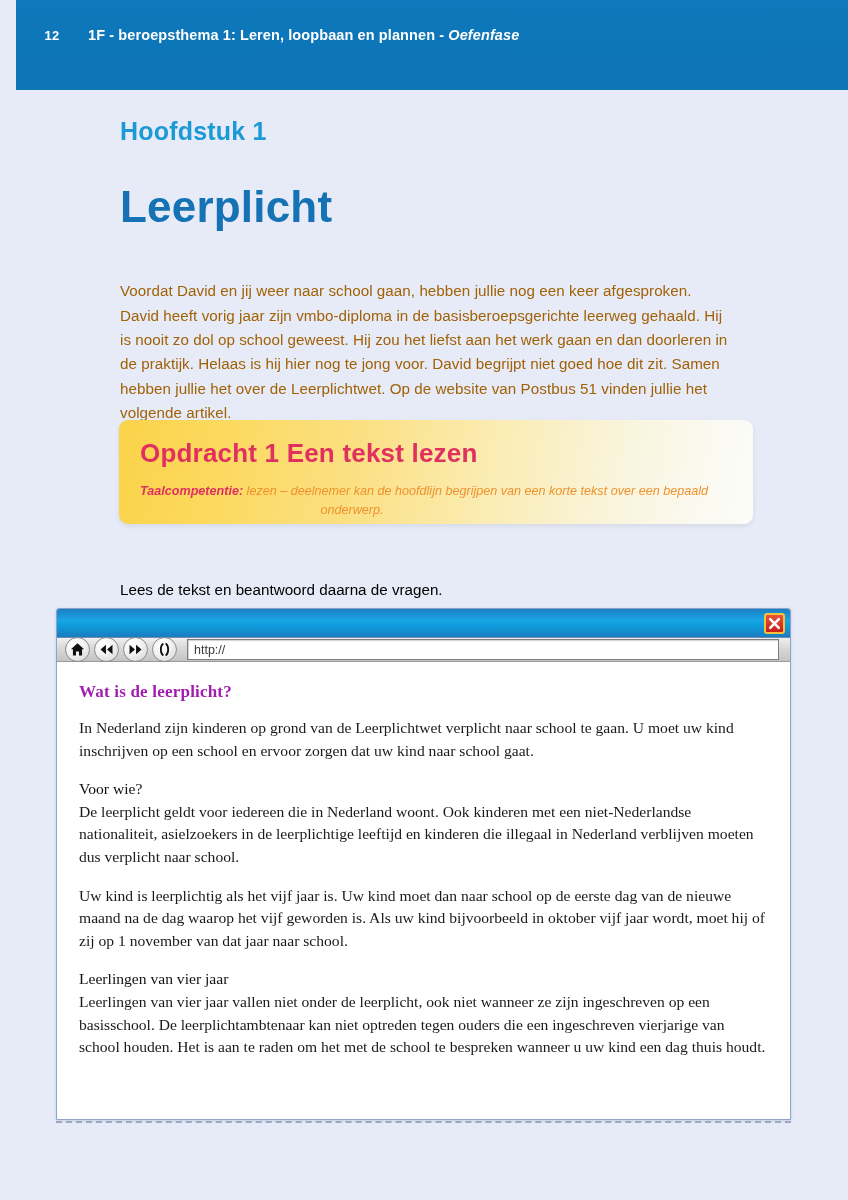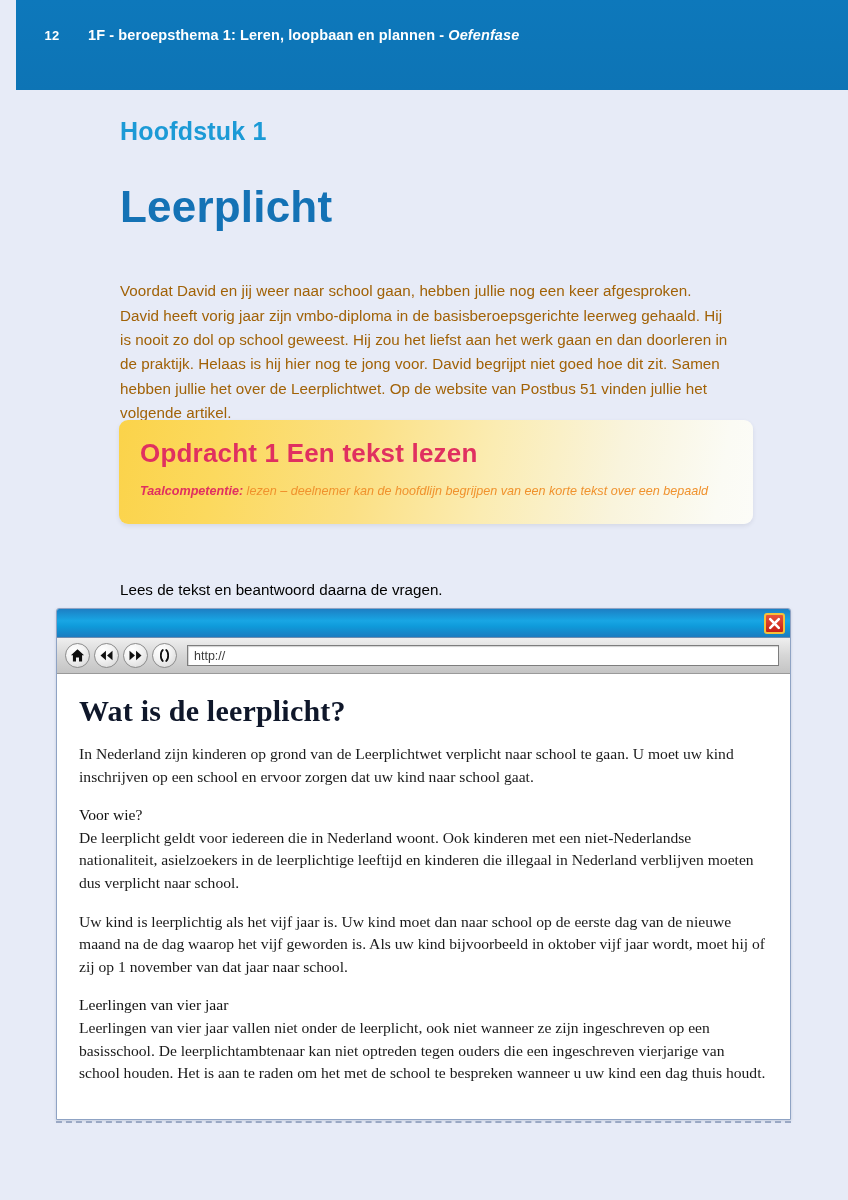--- a/index.html
+++ b/index.html
@@ -185,21 +185,21 @@
     background: linear-gradient(180deg, #e8553c 0%, #c61f16 100%);
     display: flex;
     align-items: center;
     justify-content: center;
     cursor: pointer;
   }
   .browser-close svg { display: block; }
 
   .browser-toolbar {
     position: relative;
-    height: 36px;
+    height: 24px;
     background: linear-gradient(180deg, #efefef 0%, #d7d7d7 48%, #c4c4c4 100%);
     border-bottom: 1px solid #9a9a9a;
     display: flex;
     align-items: center;
     padding: 0 8px;
     gap: 4px;
   }
   .tb-btn {
     width: 25px; height: 25px;
     border-radius: 50%;
@@ -228,24 +228,24 @@
     font-family: "Liberation Sans", sans-serif;
   }
 
   .browser-content {
     position: relative;
     padding: 20px 22px 0 22px;
     background: #ffffff;
     height: 446px;
   }
   .web-title {
-    color: #0f172a;
+    color: #a21caf;
     font-family: "Liberation Serif", serif;
     font-weight: bold;
-    font-size: 30px;
+    font-size: 17px;
     letter-spacing: .2px;
     margin: 0 0 15px 0;
   }
   .web-p {
     font-family: "Liberation Serif", serif;
     font-size: 15.6px;
     line-height: 22.6px;
     color: #1a1a1a;
     margin: 0 0 16px 0;
     max-width: 690px;
@@ -286,21 +286,21 @@
   <div class="content">
 
     <div class="chapter-eyebrow">Hoofdstuk 1</div>
 
     <h1 class="chapter-title">Leerplicht</h1>
 
     <p class="intro">Voordat David en jij weer naar school gaan, hebben jullie nog een keer afgesproken. David heeft vorig jaar zijn vmbo-diploma in de basisberoepsgerichte leerweg gehaald. Hij is nooit zo dol op school geweest. Hij zou het liefst aan het werk gaan en dan doorleren in de praktijk. Helaas is hij hier nog te jong voor. David begrijpt niet goed hoe dit zit. Samen hebben jullie het over de Leerplichtwet. Op de website van Postbus 51 vinden jullie het volgende artikel.</p>
 
     <div class="opdracht-box">
       <div class="opdracht-title">Opdracht 1 Een tekst lezen</div>
-      <div class="opdracht-comp"><span class="lead">Taalcompetentie:</span><span> lezen – deelnemer kan de hoofdlijn begrijpen van een korte tekst over een bepaald</span></div>
+      <div class="opdracht-comp"><span class="lead">Taalcompetentie:</span><span> lezen – deelnemer kan de hoofdlijn begrijpen van een korte tekst over een bepaald</span><span class="tail">onderwerp.</span></div>
     </div>
 
     <p class="instruction">Lees de tekst en beantwoord daarna de vragen.</p>
   </div>
 
   <div class="browser">
 
     <div class="browser-titlebar">
       <div class="browser-close">
         <svg width="13" height="13" viewBox="0 0 13 13" aria-hidden="true">

